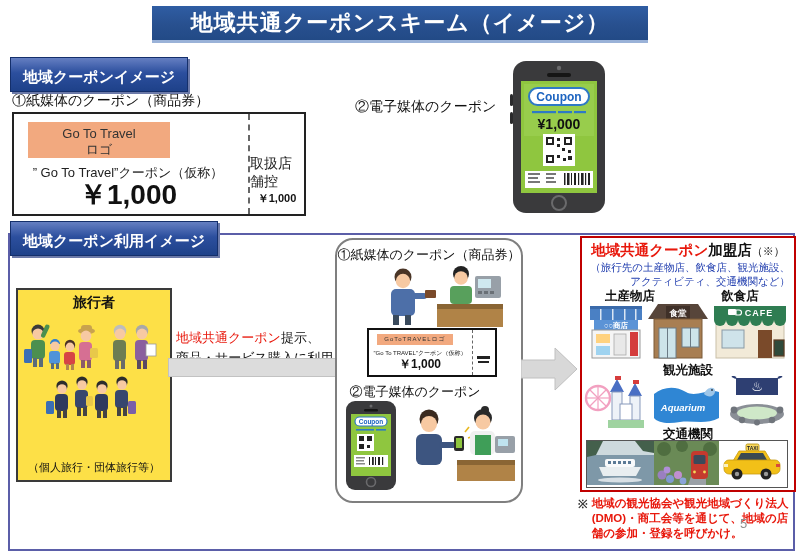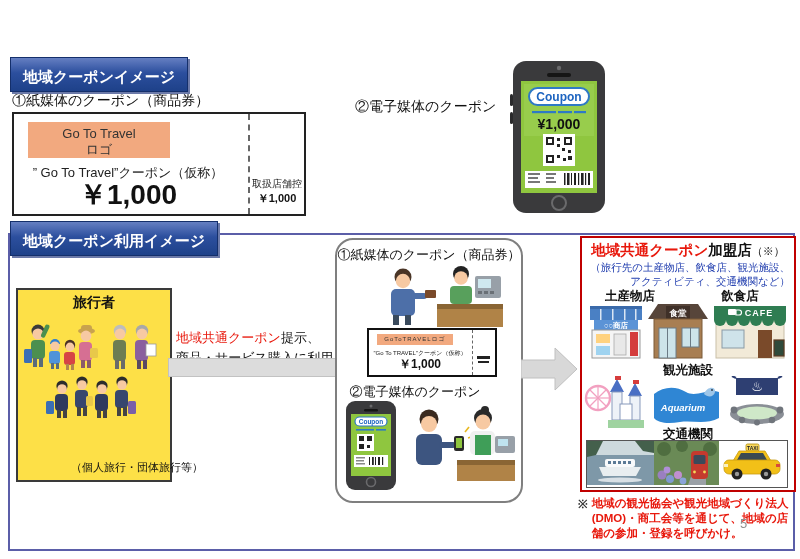--- a/index.html
+++ b/index.html
@@ -17,27 +17,27 @@
   .h-black{font-size:14px;color:#111;white-space:nowrap;}
   
   .paper-coupon{left:12px;top:112px;width:290px;height:100px;border:2px solid #222;background:#fff;}
   .pc-logo{position:absolute;left:14px;top:8px;width:142px;height:36px;background:#f2a97f;
            display:flex;flex-direction:column;align-items:center;justify-content:flex-end;
            font-size:13px;color:#333;line-height:1.25;}
   .pc-name{position:absolute;left:0;top:50px;width:228px;text-align:center;font-size:13px;color:#222;white-space:nowrap;}
   .pc-amount{position:absolute;left:0;top:62px;width:228px;text-align:center;font-size:28px;font-weight:600;color:#111;}
   .pc-stub{position:absolute;right:0;top:0;width:56px;height:100%;border-left:2px dashed #666;
            display:flex;flex-direction:column;align-items:center;justify-content:flex-end;padding-bottom:8px;box-sizing:border-box;}
-  .pc-stub .s1{font-size:10px;color:#222;text-align:right;}
+  .pc-stub .s1{font-size:14px;color:#222;}
   .pc-stub .s2{font-size:11px;color:#111;font-weight:600;}
   
   .outer-box{left:8px;top:233px;width:783px;height:314px;border:2px solid #5b5ea8;background:#fff;}
   .travelers-box{left:16px;top:288px;width:152px;height:190px;border:2px solid #3a3a3a;background:#fde047;}
   .tb-title{position:absolute;left:0;top:4px;width:100%;text-align:center;font-weight:bold;font-size:14px;color:#111;}
-  .tb-caption{position:absolute;left:0;bottom:5px;width:100%;text-align:center;font-size:11px;color:#111;white-space:nowrap;margin-left:43px;}
+  .tb-caption{position:absolute;left:0;bottom:5px;width:100%;text-align:center;font-size:11px;color:#111;white-space:nowrap;}
   .usage-text{left:176px;top:310px;width:160px;font-size:13px;line-height:1.5;color:#111;margin-top:18px;}
   .red-t{color:#e8180c;}
   .gray-bar{left:168px;top:358px;width:167px;height:17px;background:#dcdcdc;border:1px solid #c2c2c2;}
   .middle-box{left:335px;top:238px;width:184px;height:261px;border:2px solid #7f7f7f;border-radius:18px;background:#fff;}
   .mb-h{position:absolute;width:100%;text-align:center;font-size:13px;color:#111;white-space:nowrap;}
   .mini-coupon{position:absolute;left:30px;top:88px;width:126px;height:45px;border:2px solid #111;background:#fff;}
   .mc-logo{position:absolute;left:8px;top:4px;width:76px;height:11px;background:#f2a97f;
            font-size:6px;color:#333;display:flex;align-items:center;justify-content:center;letter-spacing:1px;}
   .mc-name{position:absolute;left:0;top:19px;width:102px;text-align:center;font-size:6px;color:#222;white-space:nowrap;}
   .mc-amount{position:absolute;left:0;top:26px;width:102px;text-align:center;font-size:12px;font-weight:600;color:#111;}
@@ -59,20 +59,21 @@
   .fn-mark{font-size:11.5px;font-weight:bold;color:#333;flex:0 0 auto;}
   .fn-text{font-size:11.5px;font-weight:bold;color:#e8180c;line-height:1.3;}
   .page-num{left:740px;top:516px;font-size:13px;color:#909090;}
   svg{display:block;}
 </style>
 </head>
 <body>
 
 <div class="slide">
 
+  <div class="abs title-bar">地域共通クーポンスキーム（イメージ）</div>
 
   <div class="abs sec-label" style="left:10px;top:57px;">地域クーポンイメージ</div>
 
   <div class="abs h-black" style="left:12px;top:92px;">①紙媒体のクーポン（商品券）</div>
 
   <div class="abs paper-coupon">
     <div class="pc-logo">
       <span>Go To Travel</span>
       <span>ロゴ</span>
     </div>

